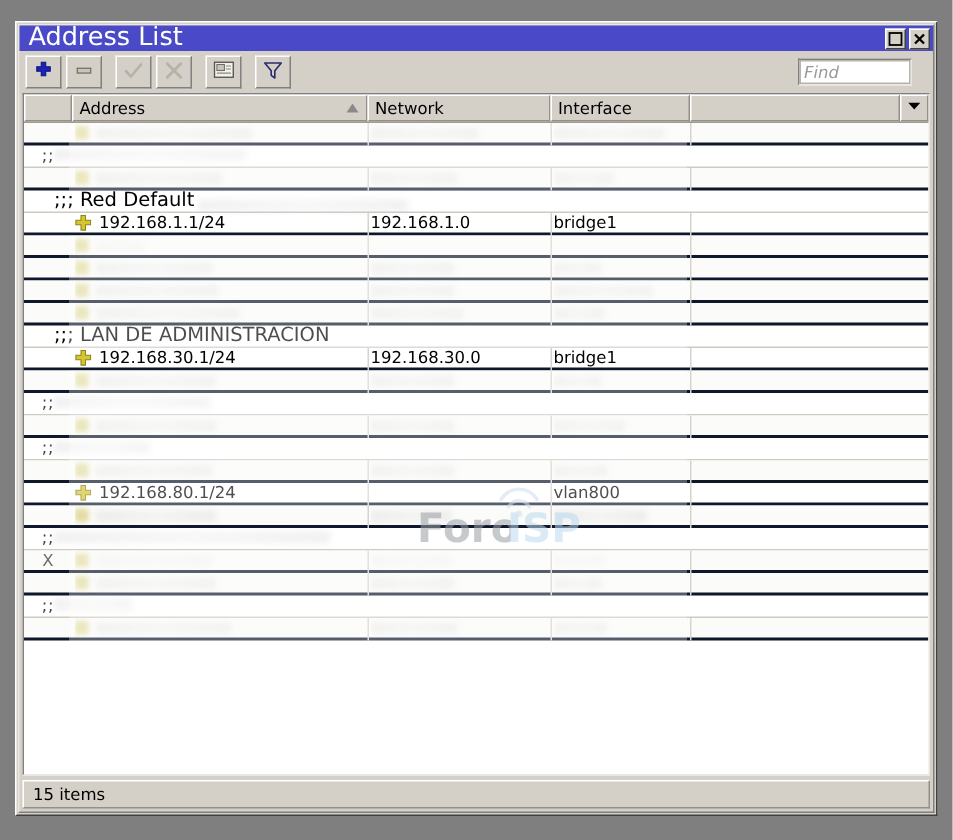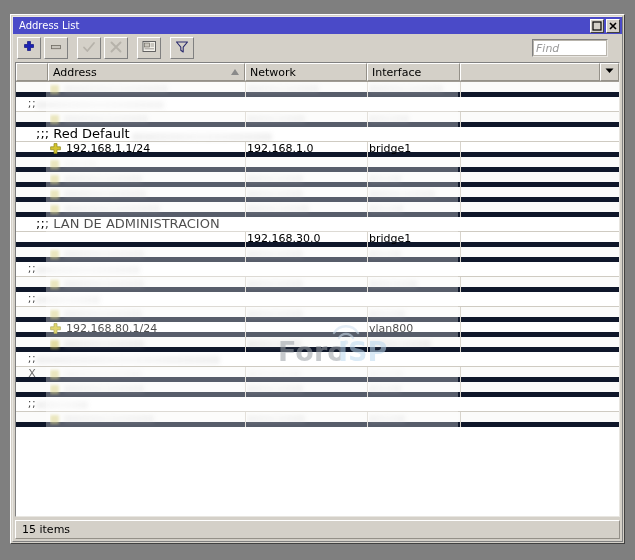--- a/index.html
+++ b/index.html
@@ -47,21 +47,21 @@
     left: 2px; top: 2px; right: 2px;
     height: 17px;
     background: #4a4ac8;
     display: flex;
     align-items: center;
     padding: 0 2px 0 6px;
     box-sizing: border-box;
   }
   #title-text {
     color: #ffffff;
-    font-size: 10px;
+    font-size: 17px;
     line-height: 17px;
     flex: 1;
     white-space: nowrap;
     overflow: hidden;
   }
   .titlebtn {
     width: 14px;
     height: 14px;
     background: #d4d0c8;
     border-top: 1px solid #ffffff;
@@ -188,21 +188,21 @@
   
   #rows {
     position: absolute;
     left: 0; top: 19px; right: 0; bottom: 0;
     overflow: hidden;
   }
   .row {
     position: relative;
     height: 15px;
     box-sizing: border-box;
-    border-bottom: 5px solid #0f172a;
+    border-bottom: 2px solid #0f172a;
     white-space: nowrap;
   }
   .row .cell {
     position: absolute;
     top: 0;
     height: 14px;
     line-height: 14px;
     font-size: 11px;
     color: #000000;
     overflow: hidden;
@@ -489,20 +489,23 @@
           <span class="cell c-int"><span class="blur faint" style="width:34px"></span></span>
           <span class="vsep" style="left:444px"></span>
           <span class="cell c-last"></span>
         </div>
         <div class="row comment">
           <span class="ctext">;;; LAN DE ADMINISTRACION</span>
           <span style="position:absolute;top:3px;left:176.5px"></span>
         </div>
         <div class="row">
           <span class="cell flagcol"></span>
+          <span class="cell c-addr"><span class="addr-ico"><svg width="11" height="11" viewBox="0 0 11 11">
+                <path d="M4 0.6 h3 v3.2 h3.4 v3 H7 v3.6 H4 V6.8 H0.6 v-3 H4 Z" fill="#d4c531" stroke="#8d8518" stroke-width="0.7"></path>
+              </svg></span>192.168.30.1/24</span>
           <span class="vsep" style="left:229px"></span>
           <span class="cell c-net">192.168.30.0</span>
           <span class="vsep" style="left:351px"></span>
           <span class="cell c-int">bridge1</span>
           <span class="vsep" style="left:444px"></span>
           <span class="cell c-last"></span>
         </div>
         <div class="row hazy">
           <span class="cell flagcol"></span>
           <span class="cell c-addr"><span class="blur ico" style="width:9px"></span><span class="blur faint" style="width:80px"></span></span>

